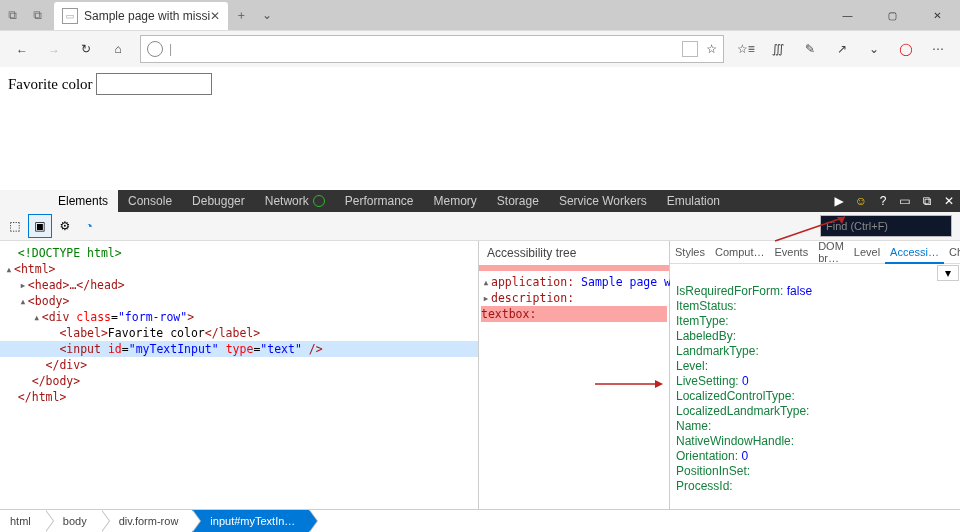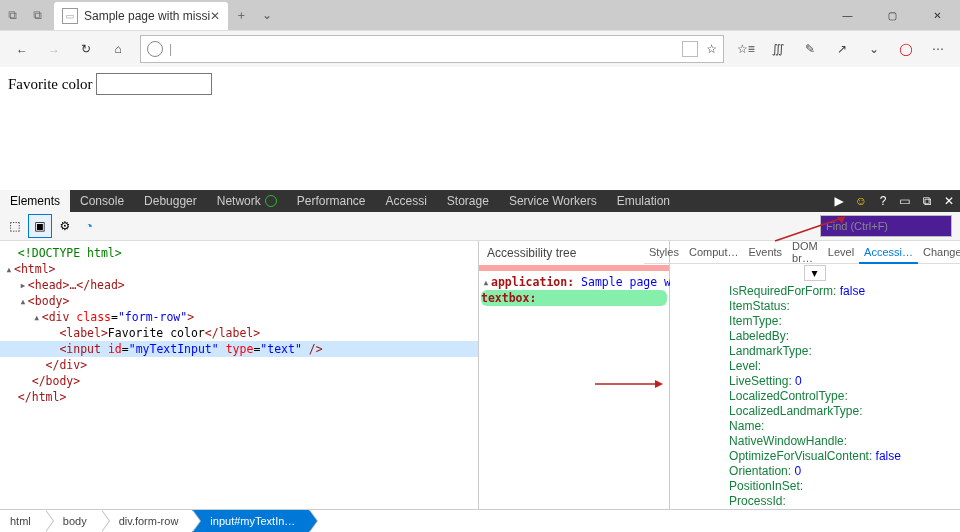--- a/index.html
+++ b/index.html
@@ -26,51 +26,51 @@
 .rightnav{display:flex;align-items:center;}
 .rightnav .navbtn{color:#444;}
 
 .content{height:120px;background:#fff;padding:6px 8px;font-family:"Times New Roman",serif;font-size:15px;}
 .content input{height:18px;width:110px;border:1px solid #777;}
 
 .splitter{height:10px;background:#f5f5f5;border-top:1px solid #ccc;display:flex;align-items:center;justify-content:center;}
 .splitter .grip{width:16px;height:2px;border-top:1px solid #999;border-bottom:1px solid #999;}
 
 .devtools{position:absolute;left:0;right:0;top:190px;bottom:0;background:#f5f5f5;display:flex;flex-direction:column;}
-.dt-tabbar{height:22px;background:#333;display:flex;align-items:stretch;color:#ccc;font-size:12px;}
+.dt-tabbar{height:22px;background:#333;display:flex;align-items:stretch;color:#ccc;font-size:12px;margin-left:48px;}
 .dt-tab{padding:0 10px;display:flex;align-items:center;cursor:default;color:#ccc;}
 .dt-tab.active{background:#f5f5f5;color:#000;}
 .dt-tab.network{display:flex;align-items:center;}
 .dot-green{width:10px;height:10px;border:1.5px solid #2fb82f;border-radius:50%;margin-left:4px;}
 .dt-right{margin-left:auto;display:flex;align-items:center;}
 .dt-righticon{width:22px;display:flex;align-items:center;justify-content:center;}
 
 .dt-toolbar{height:28px;background:#f5f5f5;display:flex;align-items:center;border-bottom:1px solid #ddd;padding:0 4px;}
 .tb-btn{width:22px;height:22px;display:flex;align-items:center;justify-content:center;margin-right:2px;}
 .tb-btn.active{border:1px solid #0078d7;background:#e8f0fa;}
 .tb-spacer{flex:1;}
-.findbox{border:1px solid #bbb;background:#4c1d95;height:20px;width:120px;padding:0 5px;color:#888;display:flex;align-items:center;font-size:11px;margin-right:4px;}
+.findbox{border:1px solid #bbb;background:#0f172a;height:20px;width:120px;padding:0 5px;color:#888;display:flex;align-items:center;font-size:11px;margin-right:4px;}
 
 .dt-main{flex:1;display:flex;min-height:0;}
 .dom-panel{flex:1.05;border-right:1px solid #ccc;background:#fff;font-family:Consolas,monospace;font-size:11.5px;padding:4px 0;overflow:auto;}
 .dom-panel .line{white-space:pre;padding:0 4px;line-height:16px;}
 .dom-panel .line.sel{background:#cfe6ff;}
 .ar{display:inline-block;width:10px;text-align:center;color:#666;}
 .tg{color:#a31515;}
 .at{color:#ff0000;}
 .vl{color:#0000ff;}
 .ct{color:#008000;}
 .acc-panel{width:190px;border-right:1px solid #ccc;background:#fff;display:flex;flex-direction:column;}
 .acc-title{padding:5px 8px;border-bottom:6px solid #fca5a5;color:#444;}
 .acc-tree{font-family:Consolas,monospace;font-size:11.5px;padding:3px 2px;}
 .acc-tree .row{white-space:nowrap;line-height:16px;}
-.acc-tree .row.sel{background:#86efac;border-radius:6px;}
-.key{color:#a31515;font-weight:bold;}
+.acc-tree .row.sel{background:#fca5a5;}
+.key{color:#a31515;}
 .val{color:#0000ff;}
-.props-panel{width:290px;background:#fff;display:flex;flex-direction:column;align-items:center;}
+.props-panel{width:290px;background:#fff;display:flex;flex-direction:column;}
 .props-tabs{display:flex;border-bottom:1px solid #ddd;height:22px;align-items:stretch;font-size:11px;color:#555;}
 .ptab{padding:0 5px;display:flex;align-items:center;}
 .ptab.active{color:#0078d7;border-bottom:2px solid #0078d7;margin-bottom:-1px;}
 .ptab.last{margin-right:14px;}
 .props-list{flex:1;overflow:auto;padding:2px 6px;font-size:12px;}
 .prop{line-height:15px;}
 .prop .pname{color:#15803d;}
 .prop .pval{color:#0000ff;}
 .funnel{width:20px;text-align:center;border:1px solid #ccc;margin:1px 1px 1px auto;}
 
@@ -144,21 +144,21 @@
   <div class="devtools">
     <div class="dt-tabbar">
       <div class="dt-tab active">Elements</div>
       <div class="dt-tab">Console</div>
       <div class="dt-tab">Debugger</div>
       <div class="dt-tab network">
           <span>Network</span>
           <span class="dot-green"></span>
         </div>
       <div class="dt-tab">Performance</div>
-      <div class="dt-tab">Accessi</div>
+      <div class="dt-tab">Memory</div>
       <div class="dt-tab">Storage</div>
       <div class="dt-tab">Service Workers</div>
       <div class="dt-tab">Emulation</div>
       <div class="dt-right">
         <div class="dt-righticon" style="color:#fff">▶</div>
         <div class="dt-righticon" style="color:#ffcc00">☺</div>
         <div class="dt-righticon" style="color:#fff">?</div>
         <div class="dt-righticon" style="color:#fff">▭</div>
         <div class="dt-righticon" style="color:#fff">⧉</div>
         <div class="dt-righticon" style="color:#fff">✕</div>
@@ -188,20 +188,21 @@
         <div class="line sel">        <span class="tg">&lt;<span>input</span></span> <span class="at">id</span>=<span class="vl">"<span>myTextInput</span>"</span> <span class="at">type</span>=<span class="vl">"<span>text</span>"</span> <span class="tg">/&gt;</span></div>
         <div class="line">      <span class="tg">&lt;/div&gt;</span></div>
         <div class="line">    <span class="tg">&lt;/body&gt;</span></div>
         <div class="line">  <span class="tg">&lt;/html&gt;</span></div>
       </div>
 
       <div class="acc-panel">
         <div class="acc-title">Accessibility tree</div>
         <div class="acc-tree">
           <div class="row"><span class="ar">▴</span><span class="key">application:</span> <span class="val">Sample page with mi…</span></div>
+          <div class="row">  <span class="ar">▸</span><span class="key">description:</span></div>
           <div class="row sel">    <span class="key">textbox:</span></div>
         </div>
       </div>
 
       <div class="props-panel">
         <div class="props-tabs">
           <div class="ptab">Styles</div>
           <div class="ptab">Comput…</div>
           <div class="ptab">Events</div>
           <div class="ptab">DOM br…</div>
@@ -217,21 +218,20 @@
             <div class="prop"><span class="pname">ItemStatus:</span><span class="pval"></span></div>
             <div class="prop"><span class="pname">ItemType:</span><span class="pval"></span></div>
             <div class="prop"><span class="pname">LabeledBy:</span><span class="pval"></span></div>
             <div class="prop"><span class="pname">LandmarkType:</span><span class="pval"></span></div>
             <div class="prop"><span class="pname">Level:</span><span class="pval"></span></div>
             <div class="prop"><span class="pname">LiveSetting:</span><span class="pval">  0</span></div>
             <div class="prop"><span class="pname">LocalizedControlType:</span><span class="pval"></span></div>
             <div class="prop"><span class="pname">LocalizedLandmarkType:</span><span class="pval"></span></div>
             <div class="prop"><span class="pname">Name:</span><span class="pval"></span></div>
             <div class="prop"><span class="pname">NativeWindowHandle:</span><span class="pval"></span></div>
-            <div class="prop"><span class="pname">OptimizeForVisualContent:</span><span class="pval">  false</span></div>
             <div class="prop"><span class="pname">Orientation:</span><span class="pval">  0</span></div>
             <div class="prop"><span class="pname">PositionInSet:</span><span class="pval"></span></div>
             <div class="prop"><span class="pname">ProcessId:</span><span class="pval"></span></div>
           </div>
       </div>
     </div>
 
     <div class="crumbbar">
       <div class="crumb">html</div>
       <div class="crumb">body</div>

